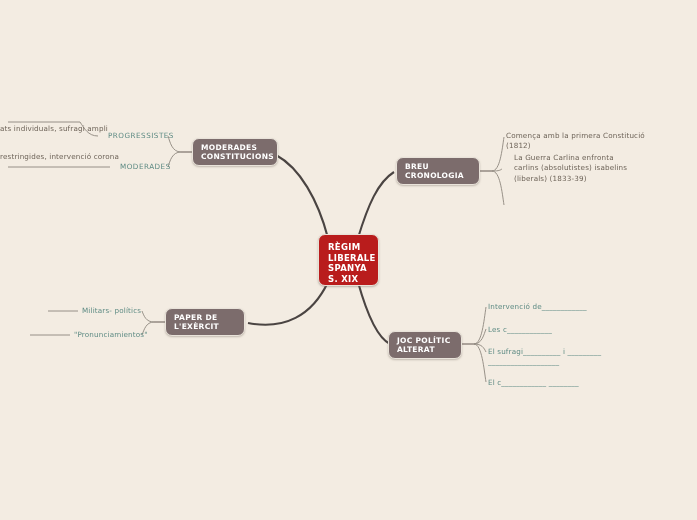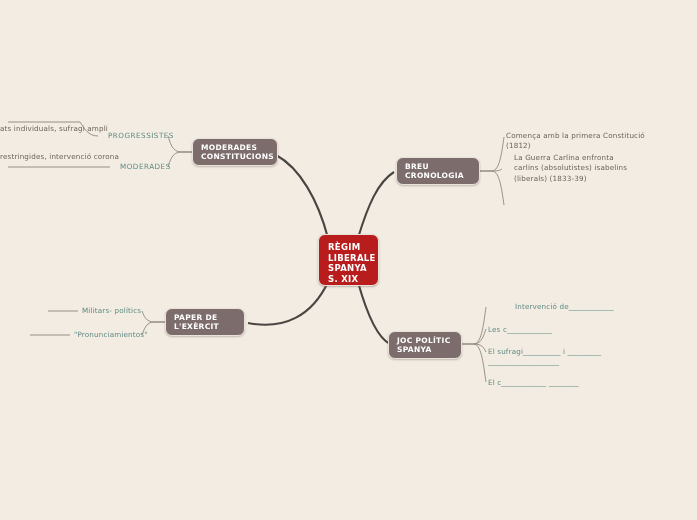--- a/index.html
+++ b/index.html
@@ -126,23 +126,23 @@
   <div class="leaf caps" style="left:120px; top:162px;">MODERADES</div>
   <div class="leaf warm" style="left:0px; top:152px;text-align:center;">restringides, intervenció corona</div>
 
   <div class="node node-branch leaf-multiline" style="left:396px; top:157px; width:84px; height:28px;">BREU
 CRONOLOGIA</div>
 
   <div class="leaf warm" style="left:506px; top:131px; width:165px;">Comença amb la primera Constitució (1812)</div>
   <div class="leaf warm" style="left:506px; top:153px; width:120px;margin-left:8px;">La Guerra Carlina enfronta carlins (absolutistes) isabelins (liberals) (1833-39)</div>
 
   <div class="node node-branch leaf-multiline" style="left:388px; top:331px; width:74px; height:28px;">JOC POLÍTIC
-SPANYA</div>
+ALTERAT</div>
 
-  <div class="leaf blanks" style="left:488px; top:302px;margin-left:27px;">Intervenció de____________</div>
+  <div class="leaf blanks" style="left:488px; top:302px;">Intervenció de____________</div>
   <div class="leaf blanks" style="left:488px; top:325px;text-align:right;">Les c____________</div>
   <div class="leaf blanks leaf-multiline" style="left:488px; top:347px;">El sufragi__________ i _________
 ___________________</div>
   <div class="leaf blanks" style="left:488px; top:378px;">El c____________   ________</div>
 
   <div class="node node-branch leaf-multiline" style="left:165px; top:308px; width:80px; height:28px;">PAPER DE
 L'EXÈRCIT</div>
 
   <div class="leaf" style="left:82px; top:306px;">Militars- polítics</div>
   <div class="leaf" style="left:74px; top:330px;">"Pronunciamientos"</div>

